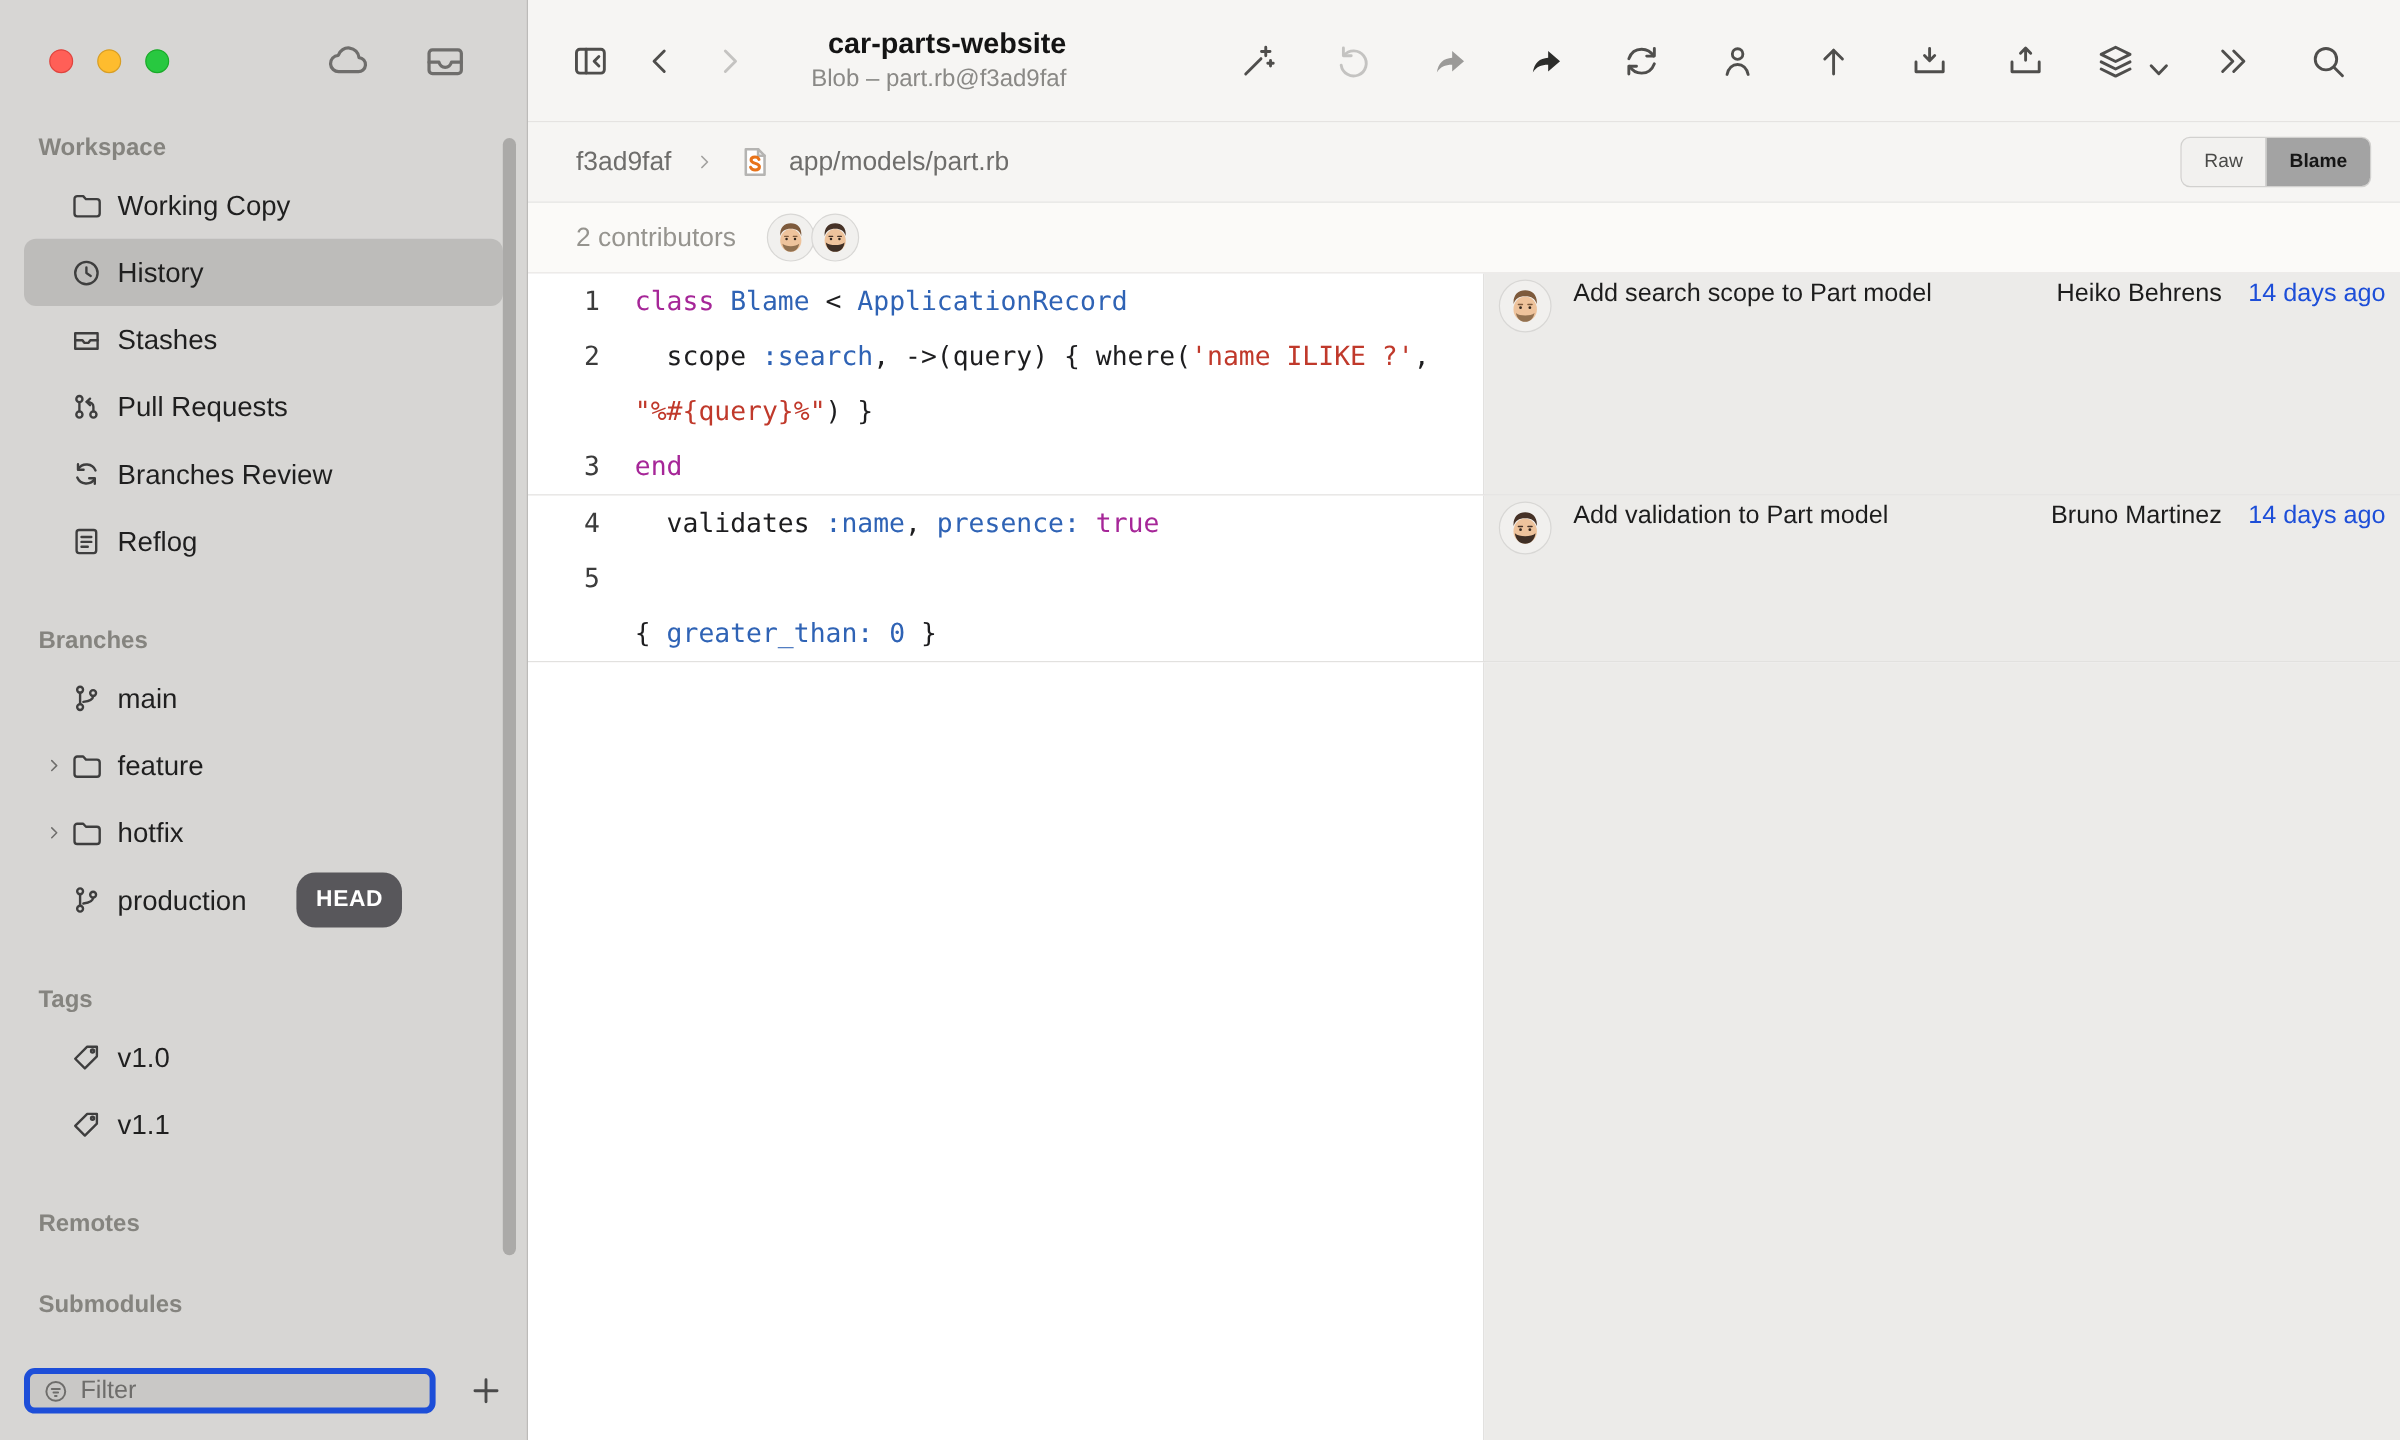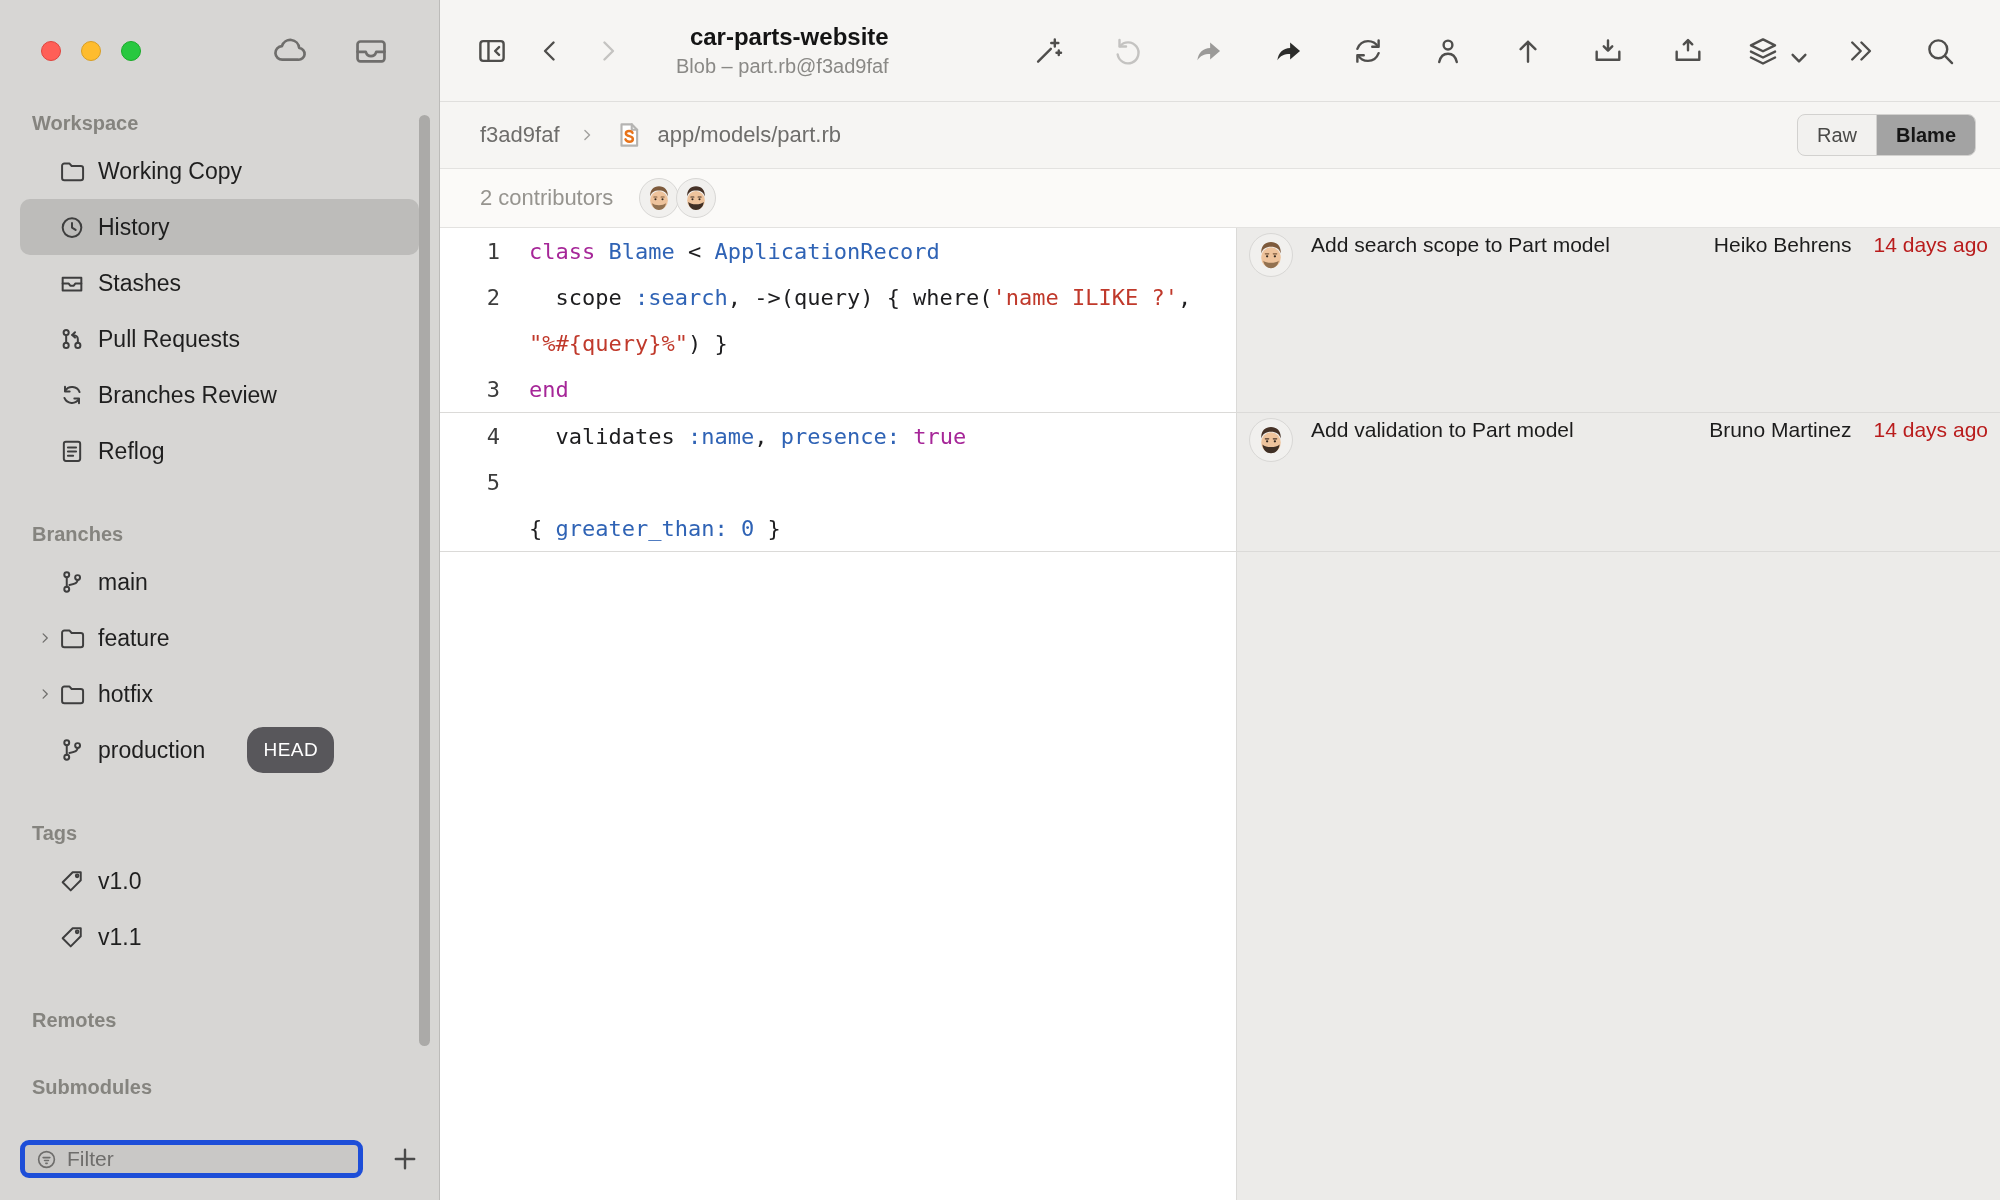--- a/index.html
+++ b/index.html
@@ -20,21 +20,21 @@
 
   .sidebar-list{flex:1 1 auto;overflow:hidden;padding-top:2px}
   .side-header{margin:44px 20px 8px 32px;font-size:20px;font-weight:700;color:#85847f}
   .side-section:first-child .side-header{margin-top:8px}
   .side-item{display:flex;align-items:center;height:56px;margin:0 20px;padding:0 12px;border-radius:10px;font-size:23px;color:#1f1f1f;cursor:default}
   .side-item.selected{background:var(--c-sel,#bdbcba)}
   .twisty{flex:0 0 26px;width:26px;height:20px;color:#6f6e6c;display:flex;align-items:center;justify-content:center}
   .twisty .ic{width:18px;height:18px}
   .side-icon{flex:0 0 28px;width:28px;height:28px;color:#3e3e3e}
   .side-label{margin-left:12px;white-space:nowrap}
-  .badge{margin-left:42px;background:var(--c-badge,#58575b);color:#fff;font-size:19px;font-weight:400;padding:12px 16px;border-radius:16px;letter-spacing:.5px}
+  .badge{margin-left:42px;background:var(--c-badge,#58575b);color:#fff;font-size:19px;font-weight:700;padding:12px 16px;border-radius:16px;letter-spacing:.5px}
 
   .sidebar-footer{flex:0 0 66px;display:flex;align-items:center;padding:0 17px 16px 20px;gap:25px}
   .filter-field{flex:1;height:38px;background:#c9c8c6;border:5px solid #1d4ed8;border-radius:9px;display:flex;align-items:center;padding:0 10px;color:#6e6d6b}
   .filter-field .ic{width:23px;height:23px;flex:0 0 23px;margin-right:9px}
   .filter-field input{border:0;background:transparent;outline:none;width:100%;font-size:21px;color:#2e2e2e;font-family:inherit}
   .filter-field input::placeholder{color:#6e6d6b}
   .plus-btn{width:34px;height:34px;color:#4a4a4a}
   .sidebar-scrollbar{position:absolute;right:9px;top:115px;width:11px;height:931px;border-radius:6px;background:#a3a2a0;opacity:.85}
 
   
@@ -53,21 +53,21 @@
   .layers-group{display:flex;align-items:center;color:#4f4e4c}
   .layers-group .ic{width:34px;height:34px}
   .layers-group .chev{width:20px;height:20px;margin-left:2px}
 
   .crumbbar{flex:0 0 67px;background:#f6f5f3;border-bottom:1px solid #e3e2e0;display:flex;align-items:center;padding:0 24px 0 40px}
   .crumb-commit{font-size:22px;color:#6e6d6b}
   .crumb-chev{width:20px;height:20px;color:#a2a19f;margin:0 17px;display:inline-flex}
   .crumb-file{width:30px;height:30px;margin-right:14px;display:inline-flex}
   .crumb-path{font-size:22px;color:#6e6d6b}
   .seg{margin-left:auto;display:flex;border:1px solid #d2d1cf;border-radius:8px;overflow:hidden;height:42px;background:#f2f1ef}
-  .seg-btn{display:flex;align-items:center;padding:0 19px;font-size:20px;color:#4a4a48}
+  .seg-btn{display:flex;align-items:center;padding:0 19px;font-size:16px;color:#4a4a48}
   .seg-btn.active{background:#a3a3a3;border-left:1px solid #d2d1cf;color:#161616;font-weight:700}
 
   .contribbar{flex:0 0 59px;background:#fbfaf8;border-bottom:1px solid #e3e2e0;display:flex;align-items:center;padding:0 40px}
   .contrib-label{font-size:22px;color:#96948f}
   .contrib-avatars{display:flex;margin-left:26px}
   .contrib-avatars .avatar{width:40px;height:40px}
   .contrib-avatars .avatar + .avatar{margin-left:-3px}
 
   .avatar{border-radius:50%;overflow:hidden;background:#f1f0ee;border:1px solid #d8d7d5;display:inline-block;flex:0 0 auto}
   .avatar svg{display:block;width:100%;height:100%}
@@ -87,21 +87,21 @@
   .tok-sym{color:var(--c-sym,#2f63b5)}
   .tok-str{color:var(--c-str,#c0392b)}
   .tok-bool{color:var(--c-bool,#a62698)}
   .tok-num{color:var(--c-num,#2f63b5)}
   .tok-p{color:var(--c-plain,#1d1d1f)}
 
   .blame-row{display:flex;padding:5px 12px 0 12px}
   .blame-row .avatar{width:44px;height:44px}
   .blame-msg{font-size:21px;color:#1c1c1c;margin-left:18px;flex:1 1 auto;white-space:nowrap;overflow:hidden}
   .blame-author{font-size:21px;color:#1c1c1c;white-space:nowrap}
-  .blame-date{font-size:21px;color:#b91c1c;margin-left:22px;white-space:nowrap}
+  .blame-date{font-size:21px;color:#1d4ed8;margin-left:22px;white-space:nowrap}
 
   .ic{display:block}
   svg .f{fill:currentColor;stroke:none}
 </style>
 </head>
 <body>
 
 <div class="app">
 
   <div class="sidebar">

